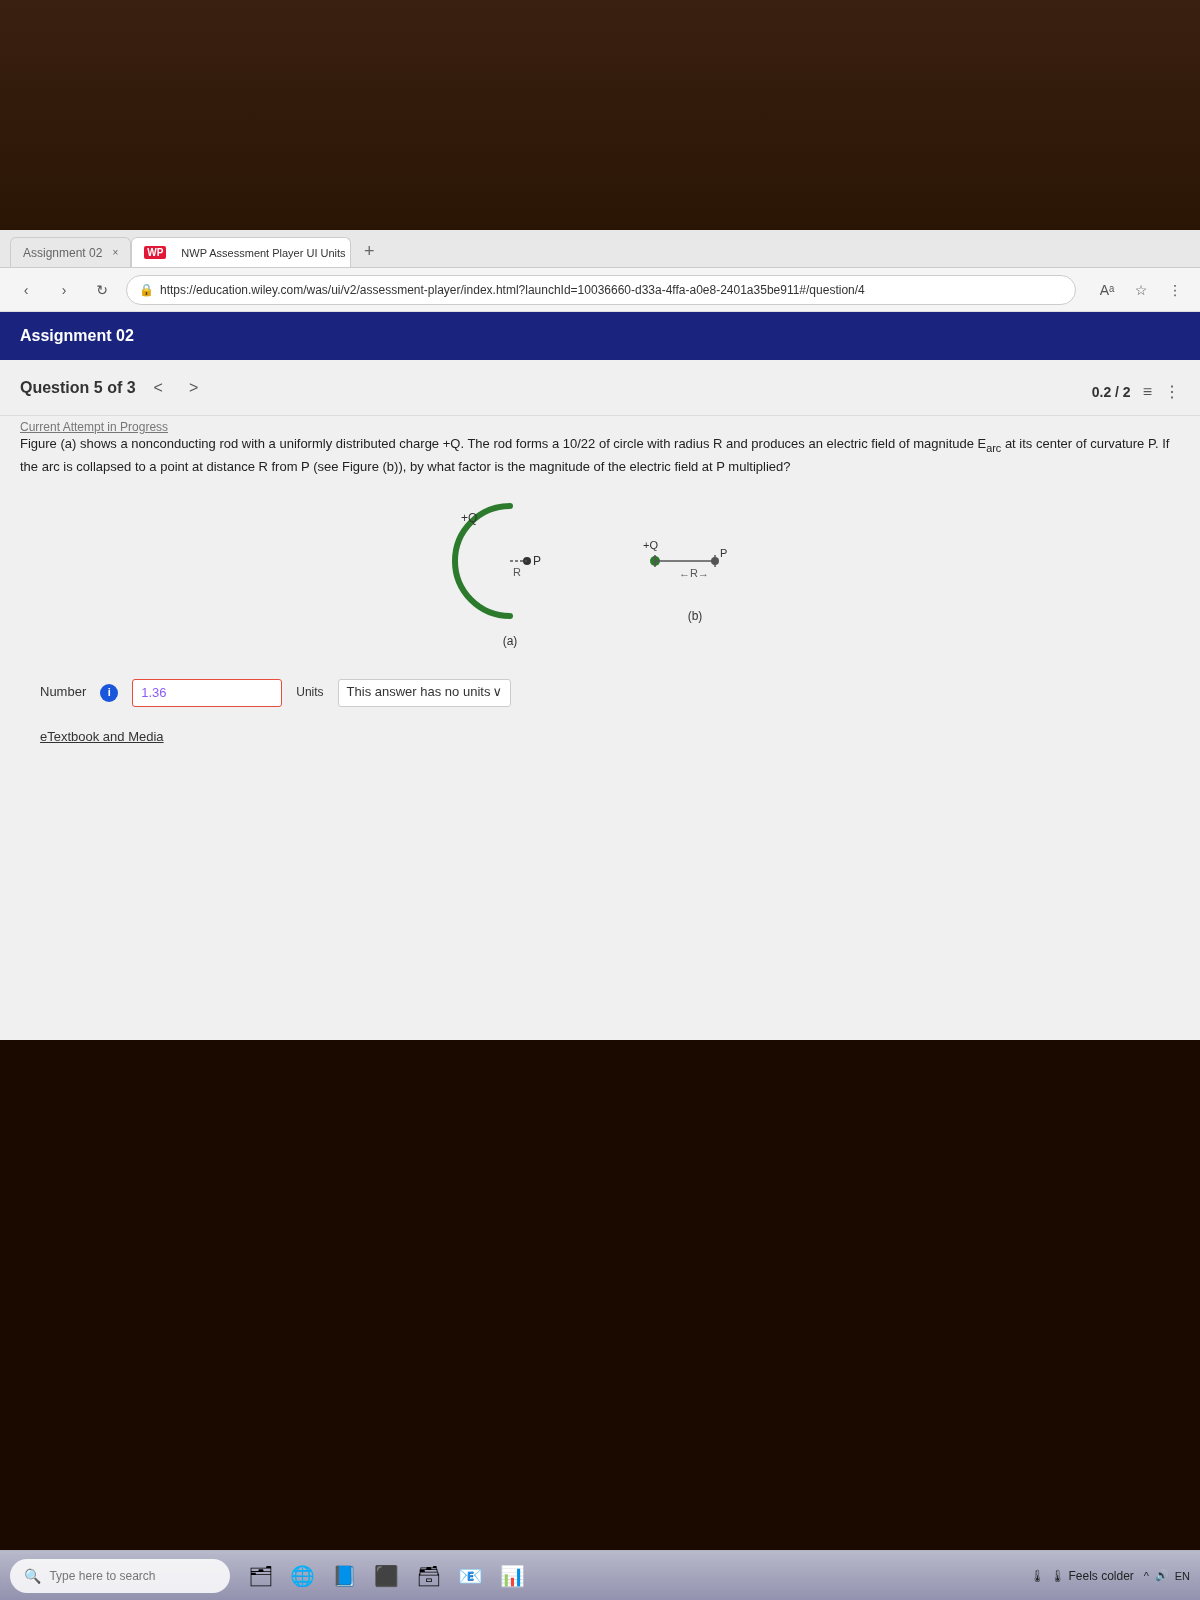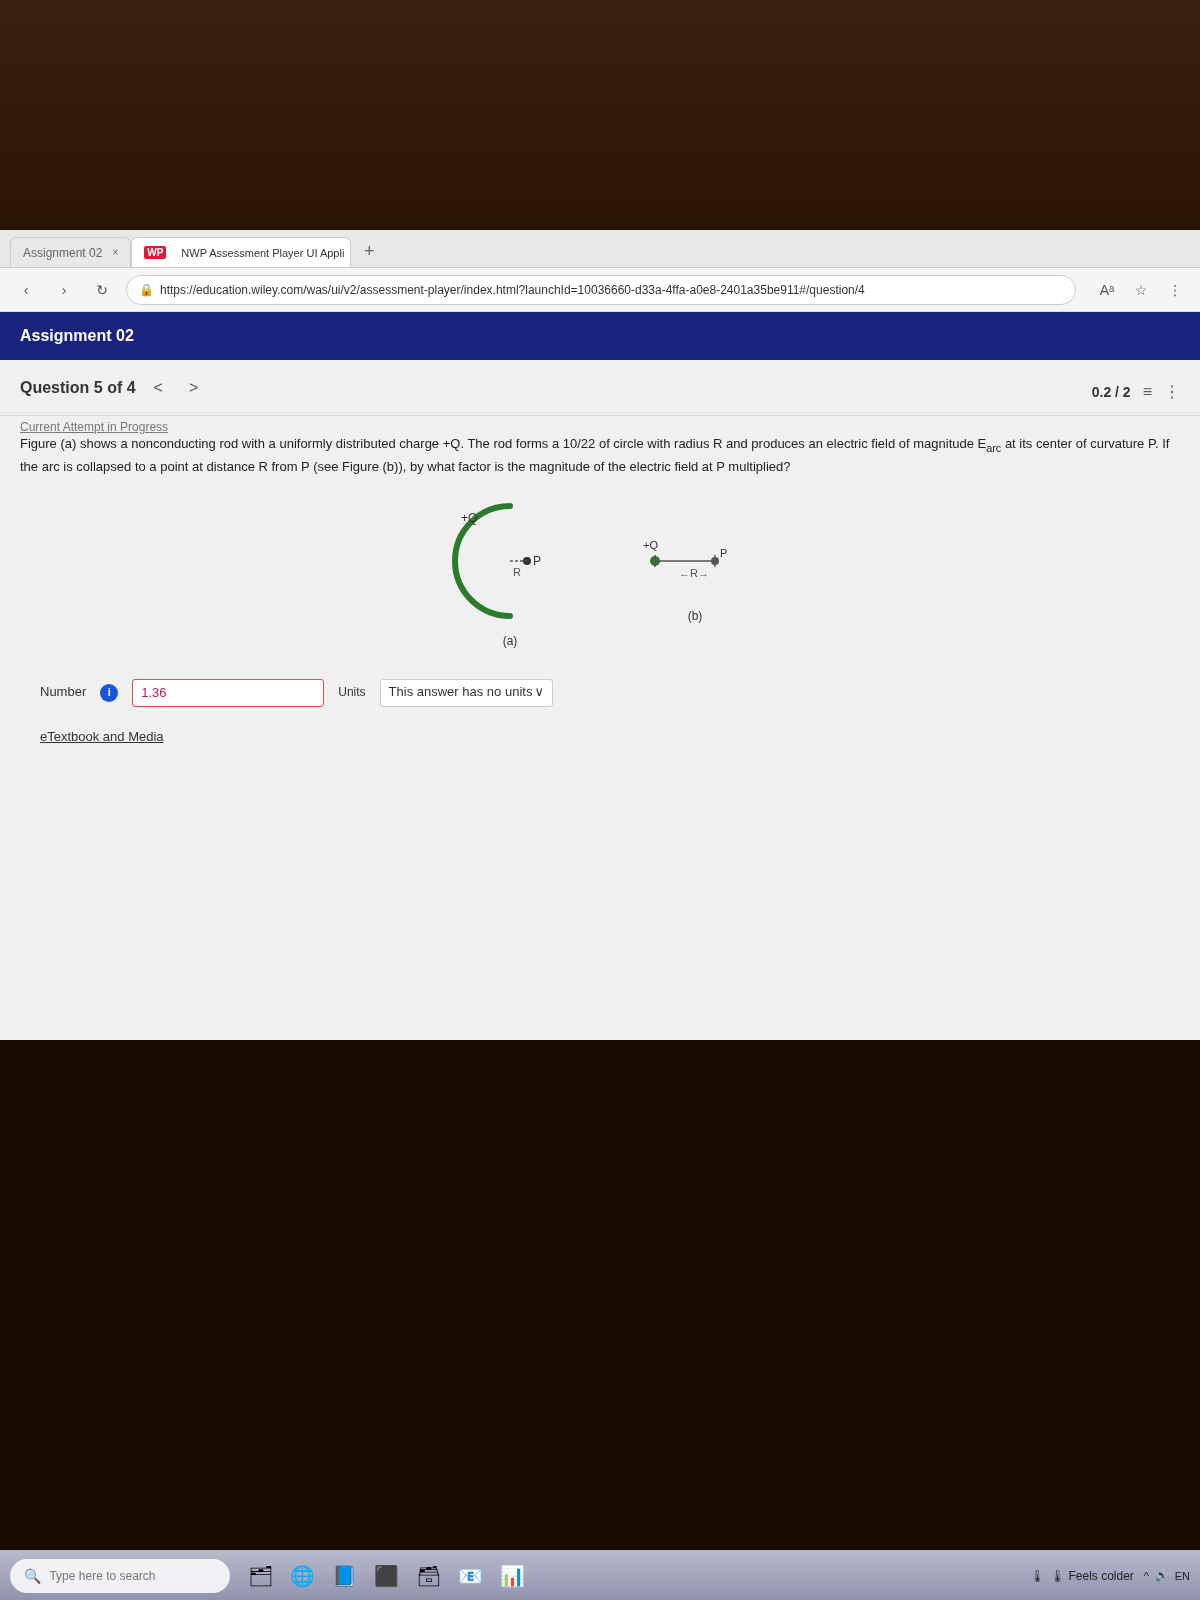--- a/index.html
+++ b/index.html
@@ -297,27 +297,27 @@
       border-radius: 50%;
       display: flex;
       align-items: center;
       justify-content: center;
       font-size: 11px;
       font-weight: bold;
       cursor: pointer;
     }
 
     .number-input {
-      width: 192px;
+      width: 150px;
       height: 28px;
       border: 1.5px solid #e74c3c;
       border-radius: 3px;
       padding: 4px 8px;
       font-size: 13px;
-      color: #be185d;
+      color: #8b5cf6;
     }
 
     .units-label {
       font-size: 12px;
       color: #333;
     }
 
     .units-dropdown {
       height: 28px;
       border: 1px solid #ccc;
@@ -451,21 +451,21 @@
 
   <div class="tab-bar">
 
     <div class="tab tab-inactive">
       <span>Assignment 02</span>
       <span class="tab-close">×</span>
     </div>
 
     <div class="tab">
       <span class="wiley-logo">WP</span>
-      <span class="tab-wiley">NWP Assessment Player UI Appli</span>
+      <span class="tab-wiley">NWP Assessment Player UI Units</span>
       <span class="tab-close">×</span>
     </div>
     <div class="tab-add">+</div>
   </div>
 
   <div class="address-bar">
     <div class="nav-btn">‹</div>
     <div class="nav-btn">›</div>
     <div class="nav-btn">↻</div>
     <div class="url-box">
@@ -480,21 +480,21 @@
   </div>
 
   <div class="app-header">
     <span>Assignment 02</span>
   </div>
 
   <div class="main-content">
 
     <div class="question-header">
       <div class="question-nav">
-        <span class="question-title">Question 5 of 4</span>
+        <span class="question-title">Question 5 of 3</span>
         <span class="nav-arrow">&lt;</span>
         <span class="nav-arrow">&gt;</span>
       </div>
       <div class="score-area">
         <span class="score">0.2 / 2</span>
         <span class="icon-btn">≡</span>
         <span class="icon-btn">⋮</span>
       </div>
     </div>
 

